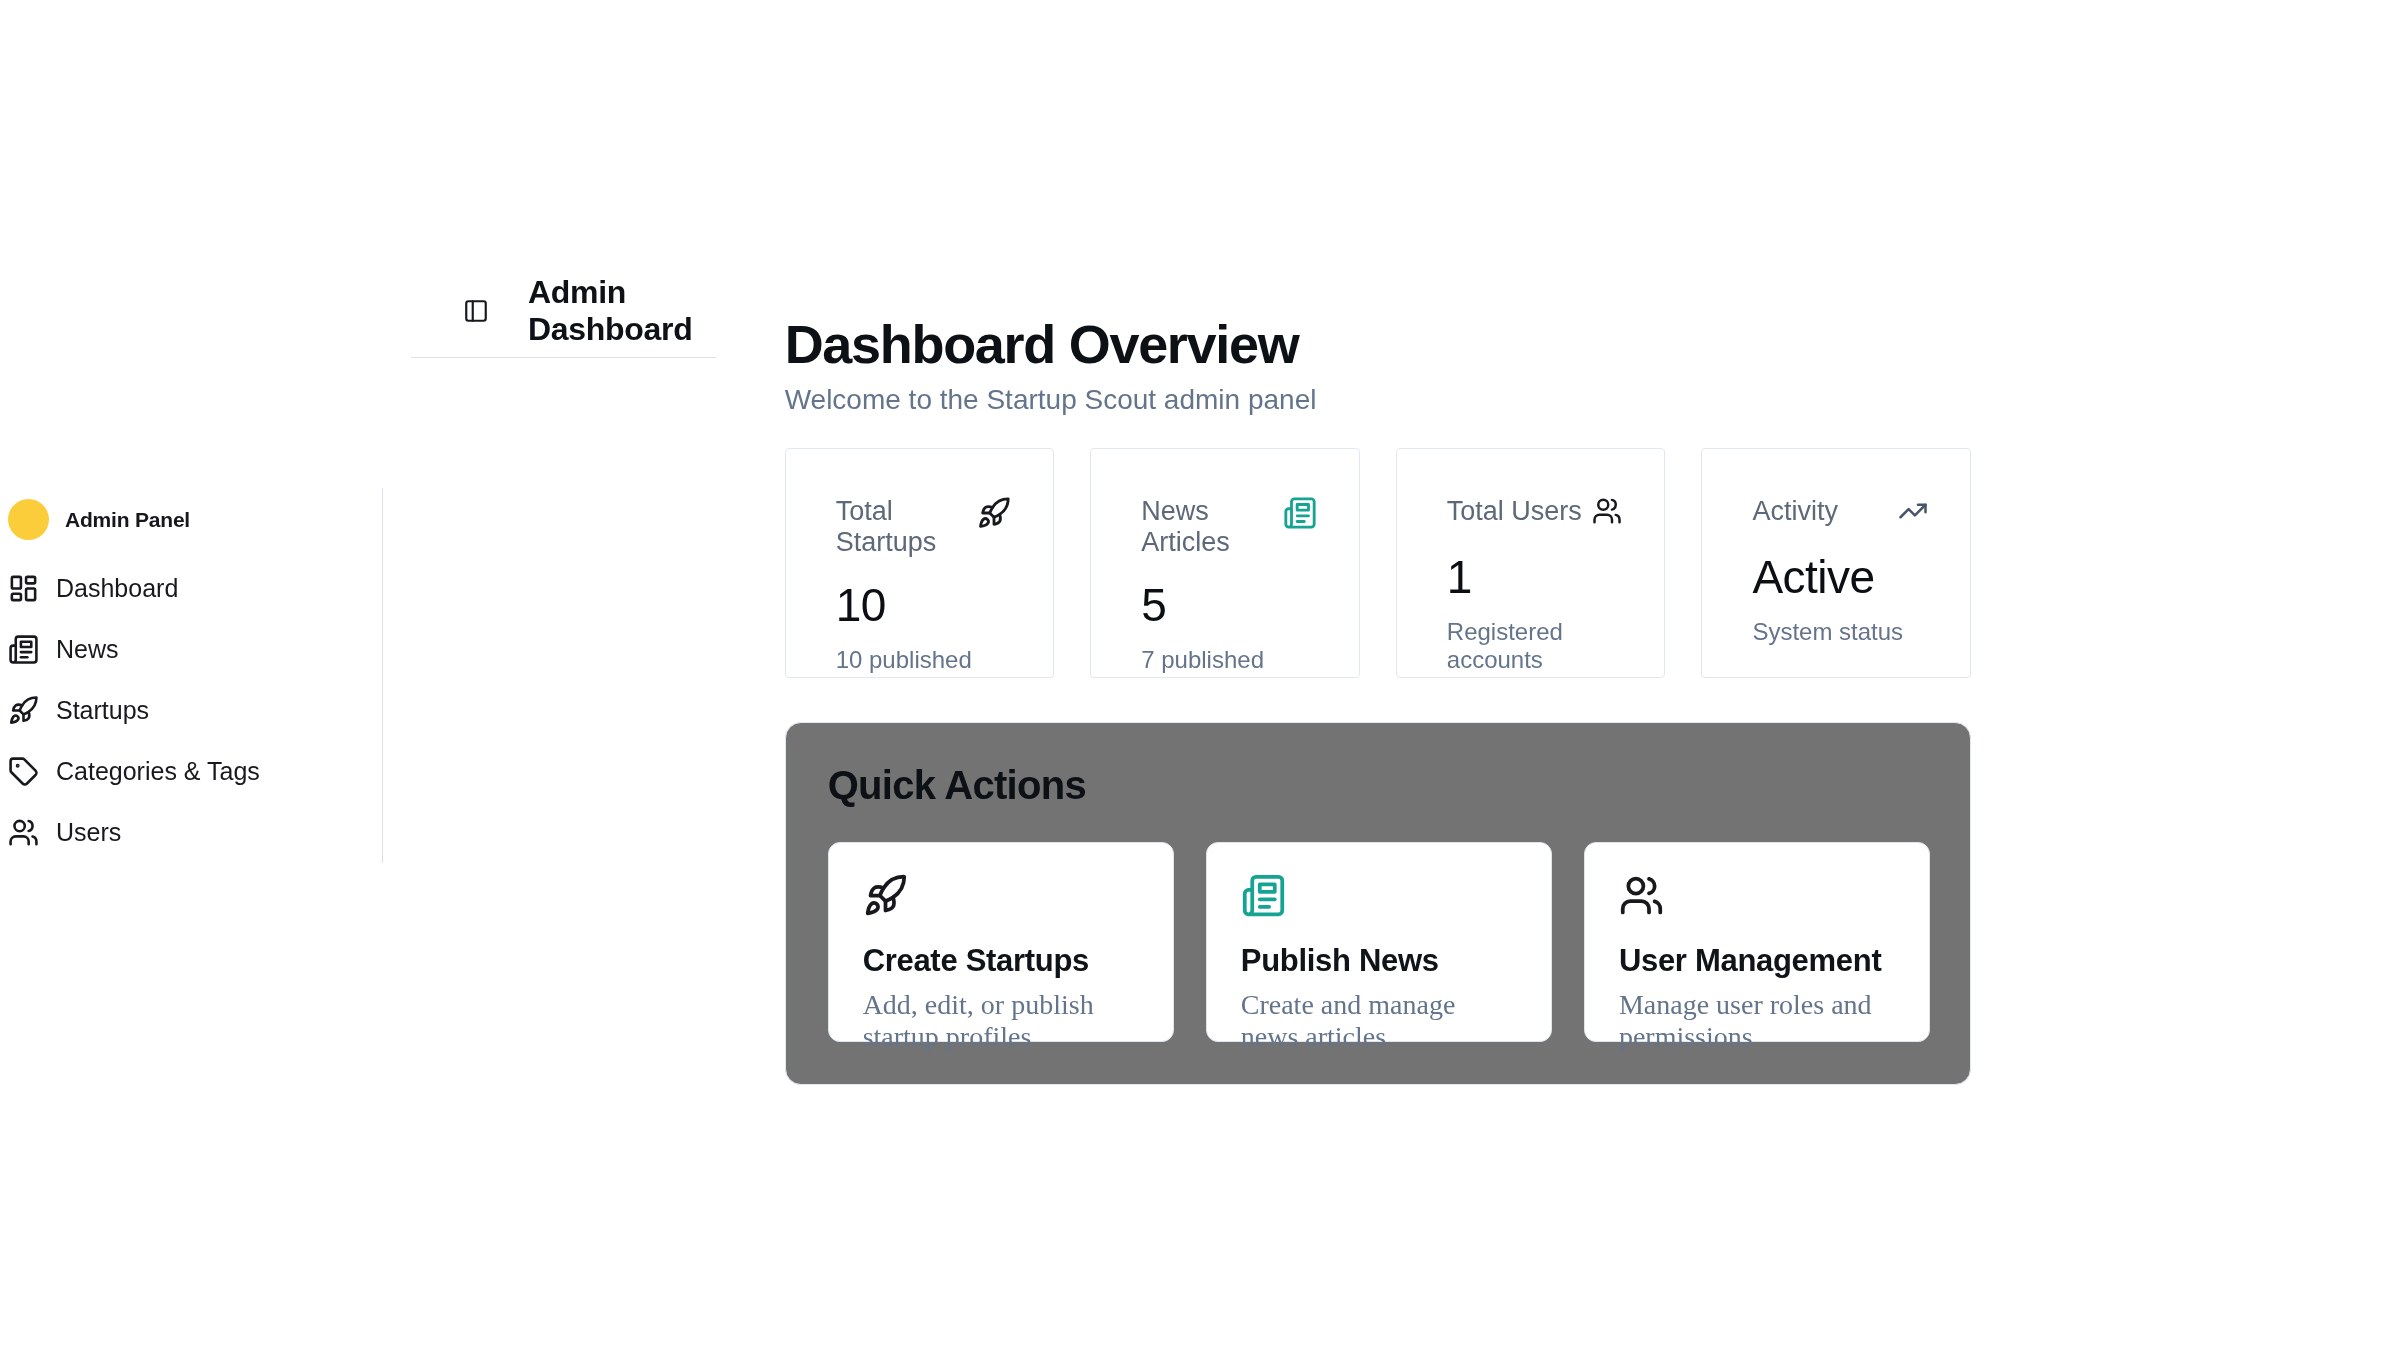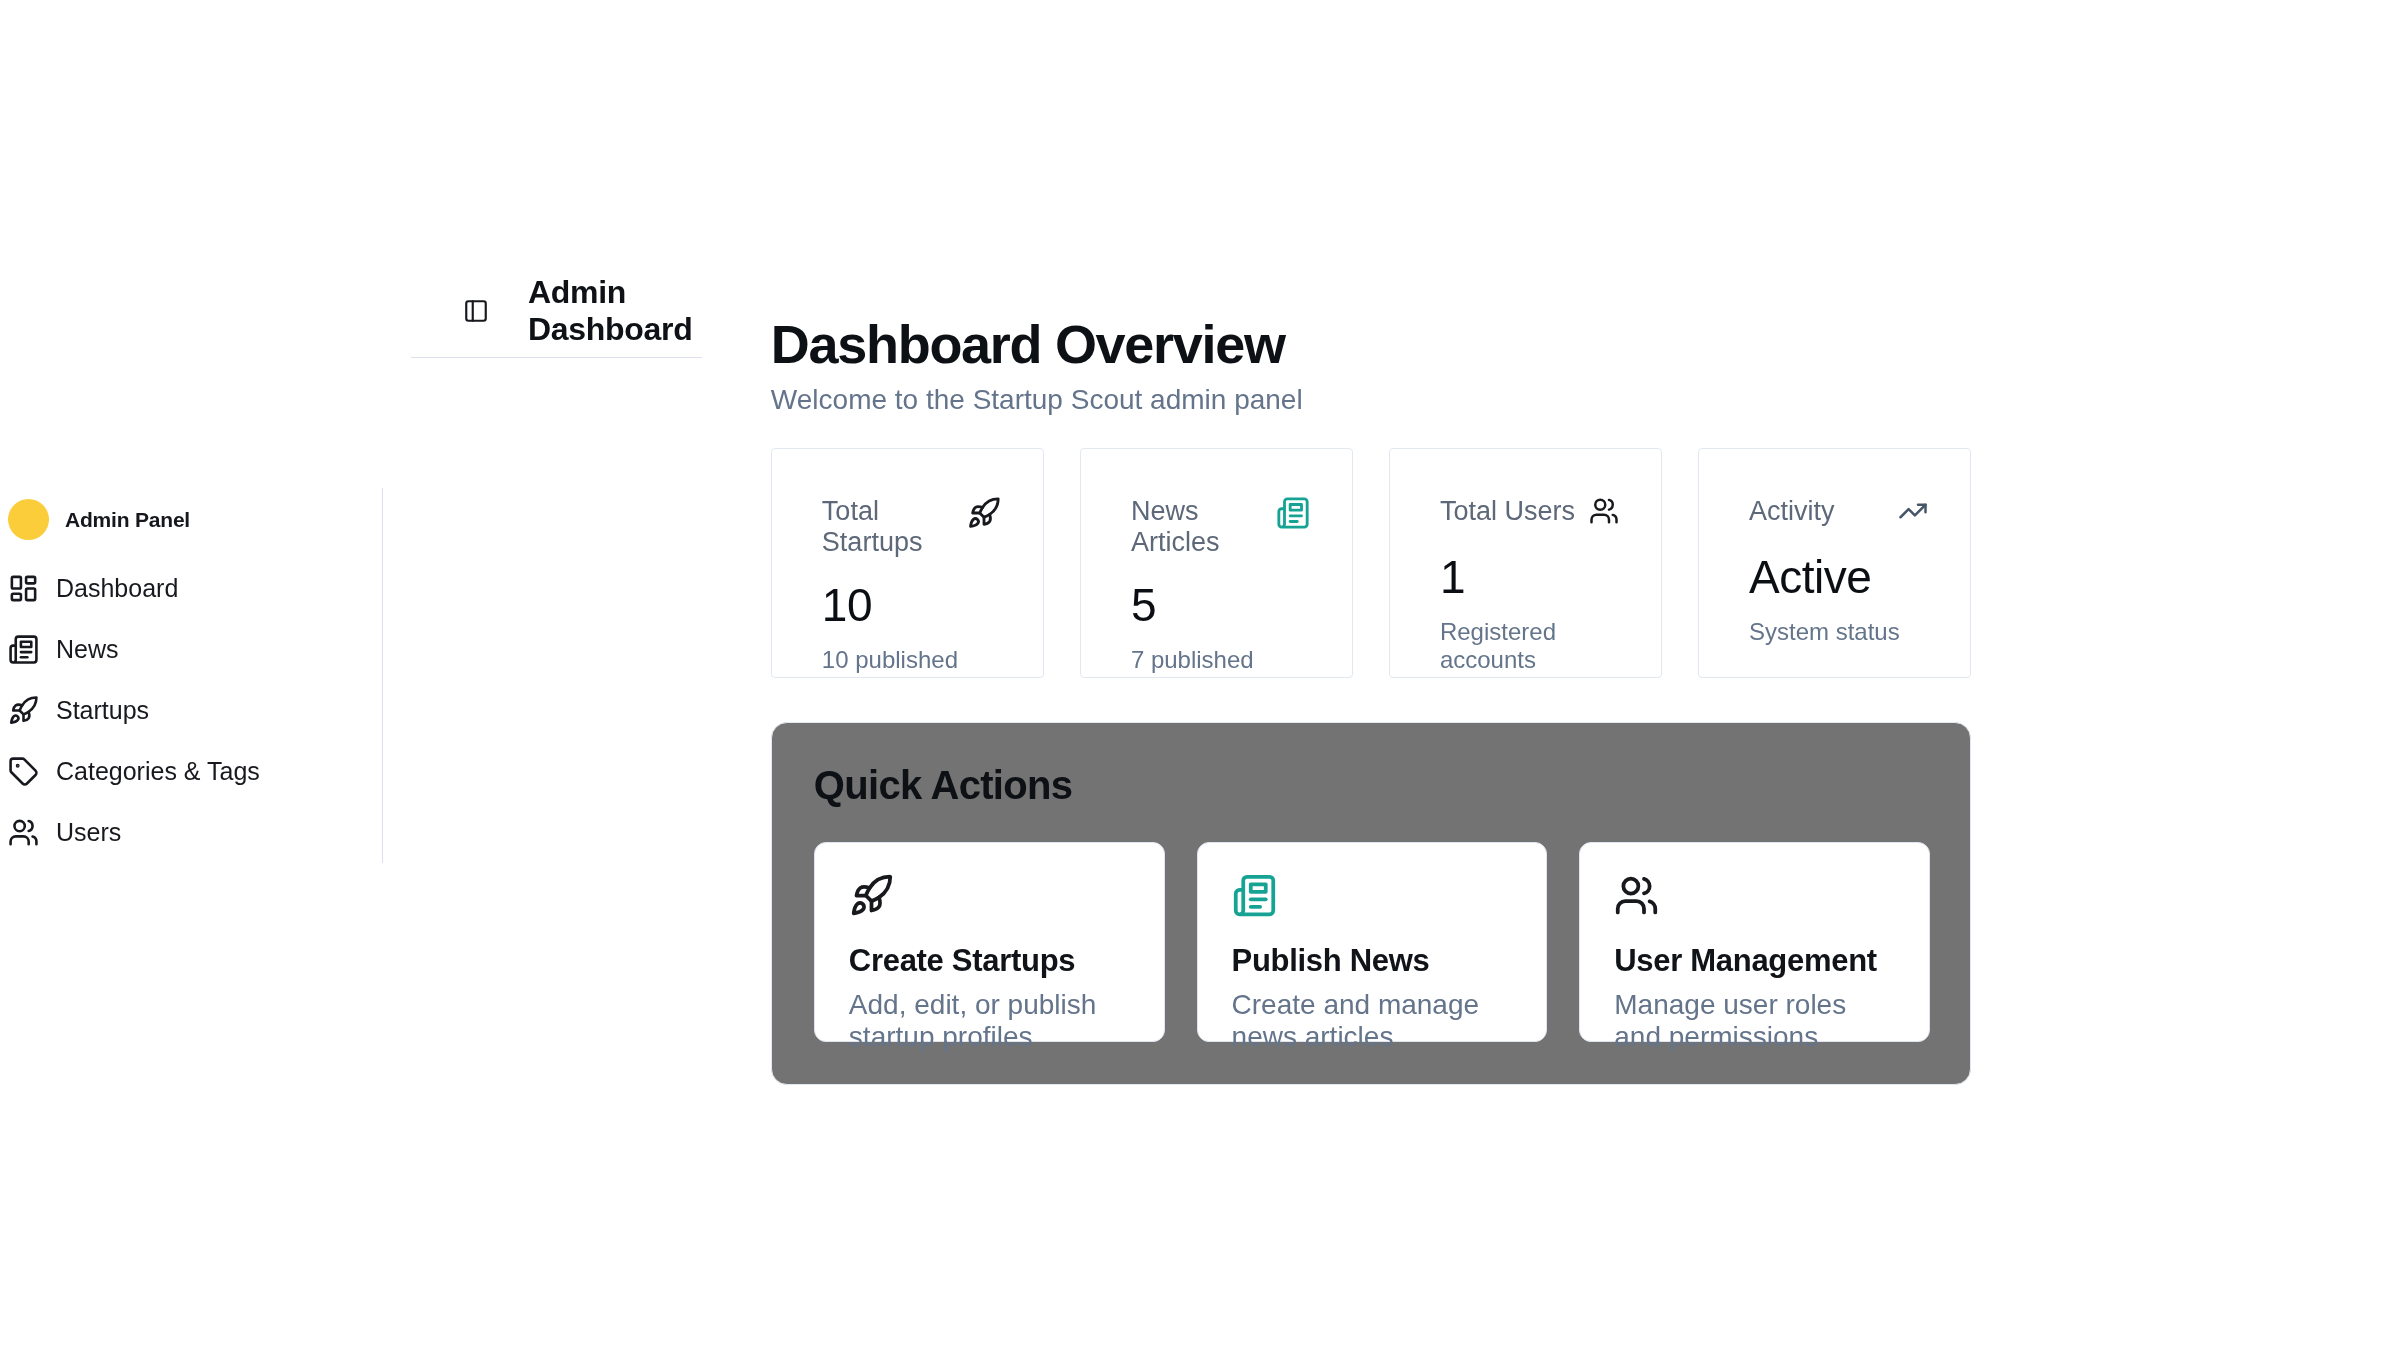--- a/index.html
+++ b/index.html
@@ -54,21 +54,21 @@
 
   
   .qa-card { margin-top:44px; border:1px solid var(--border); border-radius:16px;
              padding:40px 40px 42px 42px; background:#737373; }
   .qa-title { font-size:40px; font-weight:700; color:var(--text-primary); letter-spacing:-0.7px; }
   .qa-grid { display:grid; grid-template-columns:repeat(3,1fr); gap:32px; margin-top:34px; }
   .action-card { height:200px; border:1px solid #dfe5f0; border-radius:12px; padding:30px 34px;
                  background:#fff; cursor:pointer; }
   .action-icon svg { width:45px; height:45px; }
   .action-title { font-size:31px; font-weight:700; color:#101318; margin-top:21px; letter-spacing:-0.3px; }
-  .action-sub { font-size:28px; color:var(--text-secondary); margin-top:10px; }
+  .action-sub { font-size:28px; color:var(--text-secondary); margin-top:10px;font-family:Liberation Serif, serif; }
 
   svg.lucide { fill:none; stroke:currentColor; stroke-width:2; stroke-linecap:round; stroke-linejoin:round; }
 </style>
 </head>
 <body>
 
 <svg width="0" height="0" style="position:absolute">
   <defs>
     <g id="i-layout-dashboard">
         <rect width="7" height="9" x="3" y="3" rx="1"></rect>

